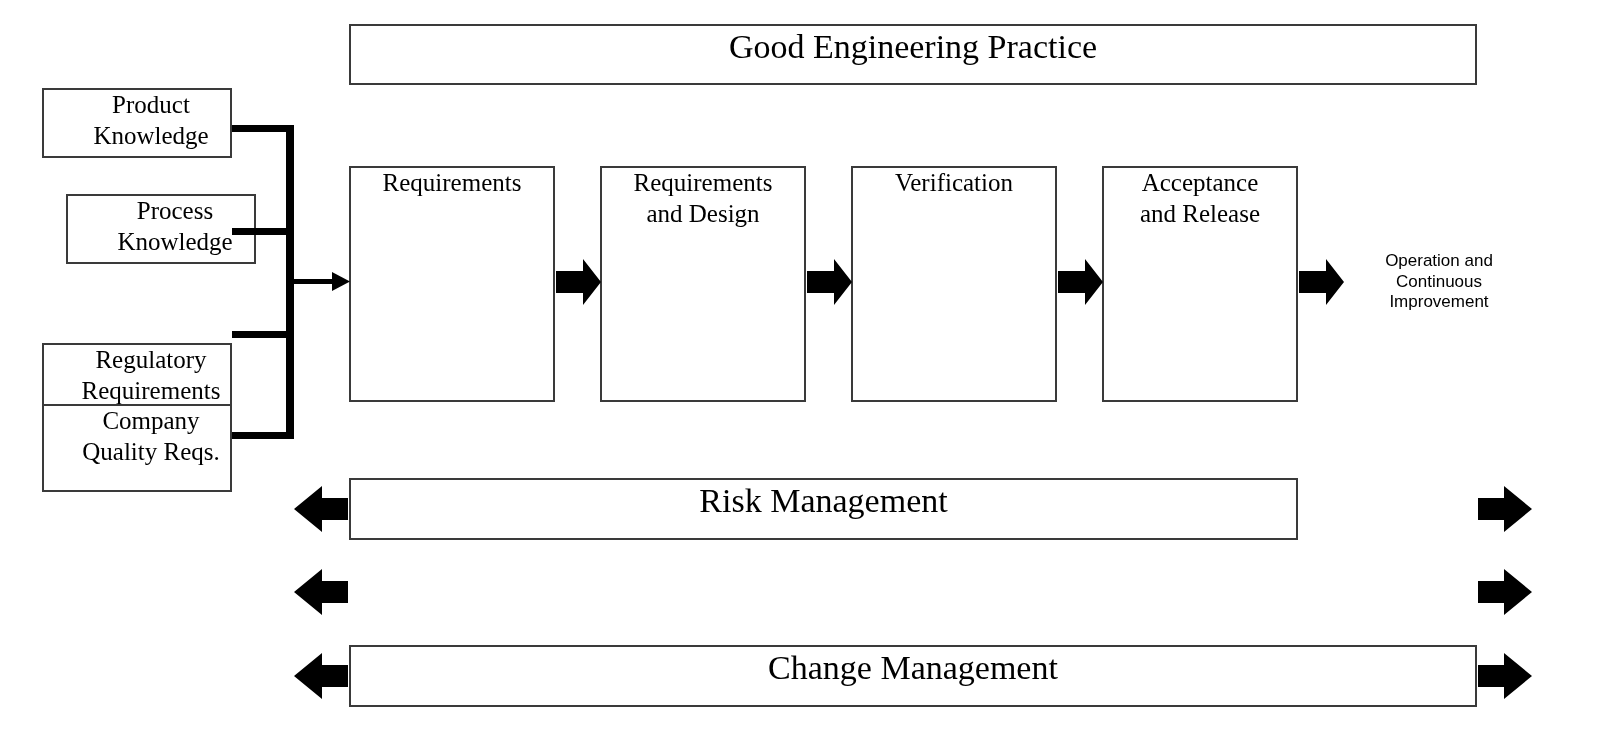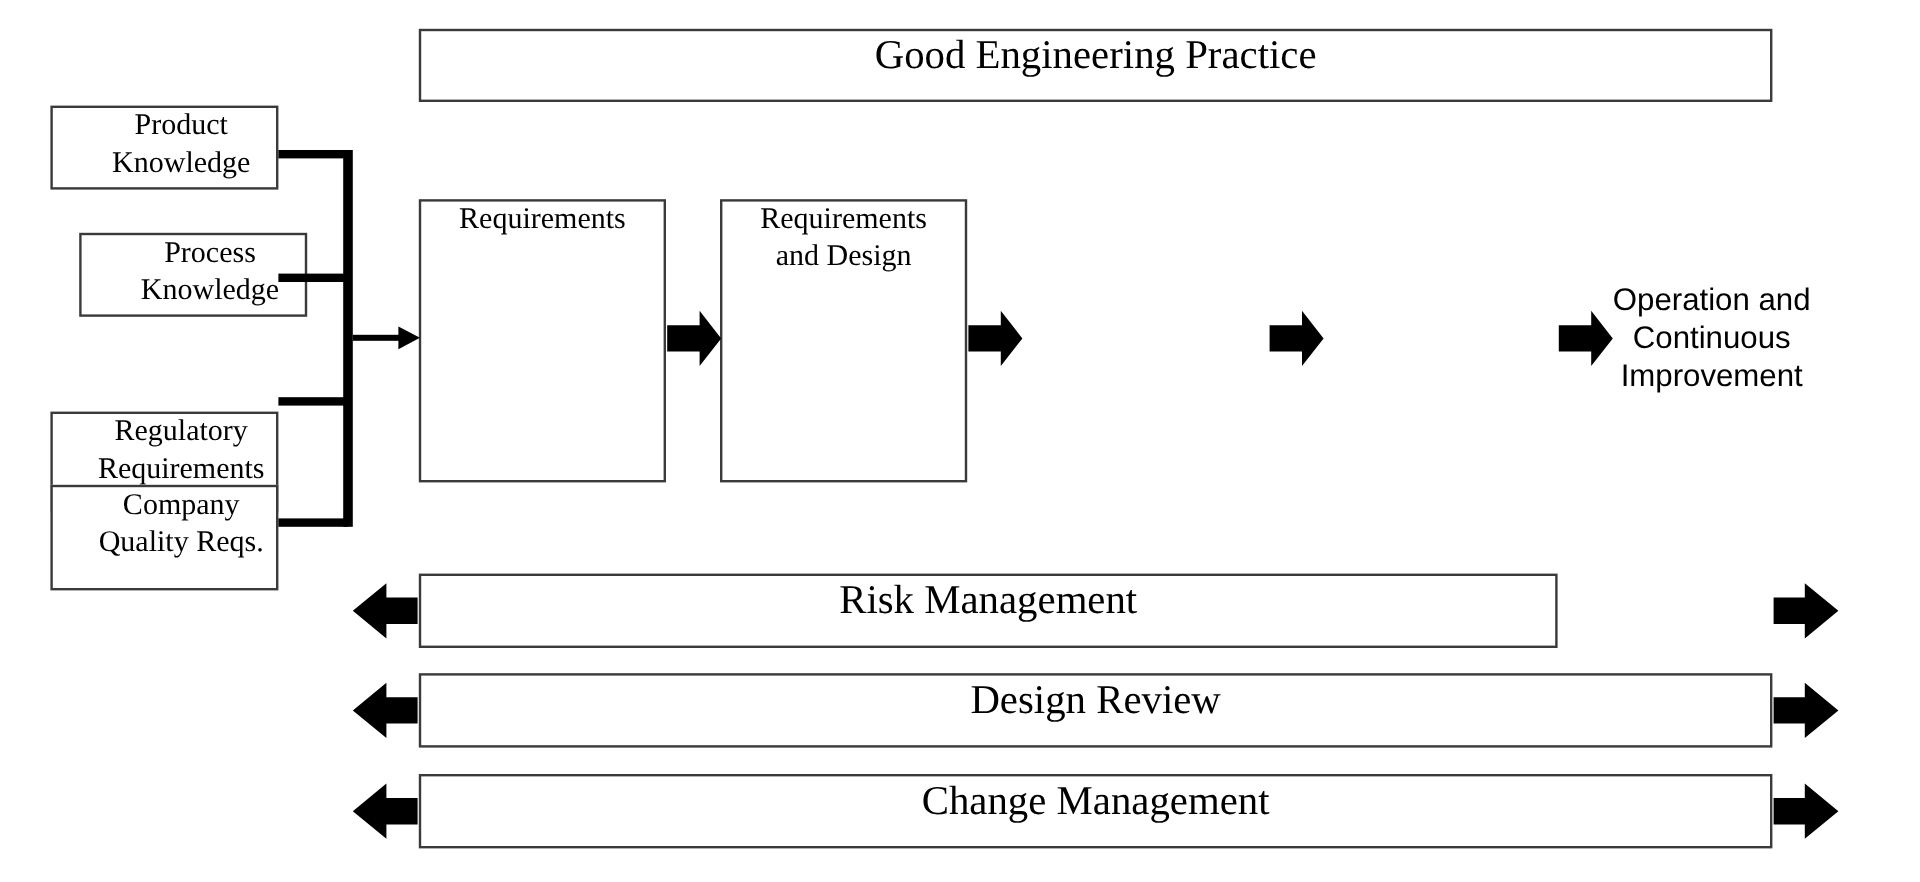--- a/index.html
+++ b/index.html
@@ -20,23 +20,23 @@
   }
   .input-box{font-size:25px;padding-left:28px;}
   .stage-box{font-size:25px;}
   .banner-box{font-size:34px;}
   .swim-box{font-size:34px;}
 
   .plain-label{
     position:absolute;
     display:flex;
     align-items:center;
-    justify-content:flex-start;
+    justify-content:center;
     text-align:center;
-    font-size:26px;
+    font-size:17px;
     line-height:1.22;
   }
 
   
   .bus-v{position:absolute;background:#000;}
   .bus-h{position:absolute;background:#000;}
 
   svg.overlay{position:absolute;left:0;top:0;width:1600px;height:735px;pointer-events:none;}
 </style>
 </head>
@@ -88,37 +88,45 @@
     </span>
   </div>
 
   <div class="box stage-box" style="left:600px;top:166px;width:206px;height:236px;">
     <span>
       <span>Requirements</span><br>
       <span>and Design</span>
     </span>
   </div>
 
+  <div class="box stage-box" style="left:851px;top:166px;width:206px;height:236px;">
+    <span>
+      <span>Verification</span>
+    </span>
+  </div>
 
+  <div class="box stage-box" style="left:1102px;top:166px;width:196px;height:236px;">
+    <span>
+      <span>Acceptance</span><br>
+      <span>and Release</span>
+    </span>
+  </div>
 
   <div class="plain-label" style="left:1344px;top:230px;width:190px;height:104px;">
     <span>
       <span>Operation and</span><br>
       <span>Continuous</span><br>
       <span>Improvement</span>
     </span>
   </div>
 
   <div class="box swim-box" style="left:349px;top:478px;width:949px;height:62px;">
     <span>Risk Management</span>
   </div>
 
-  <div class="box swim-box" style="left:349px;top:561px;width:1128px;height:62px;">
-    <span>Design Review</span>
-  </div>
 
   <div class="box swim-box" style="left:349px;top:645px;width:1128px;height:62px;">
     <span>Change Management</span>
   </div>
 
   <svg class="overlay" viewBox="0 0 1600 735">
 
     <g>
       <rect x="294" y="279" width="44" height="5" fill="#000"></rect>
       <polygon points="332,272 350,281.5 332,291" fill="#000"></polygon>

